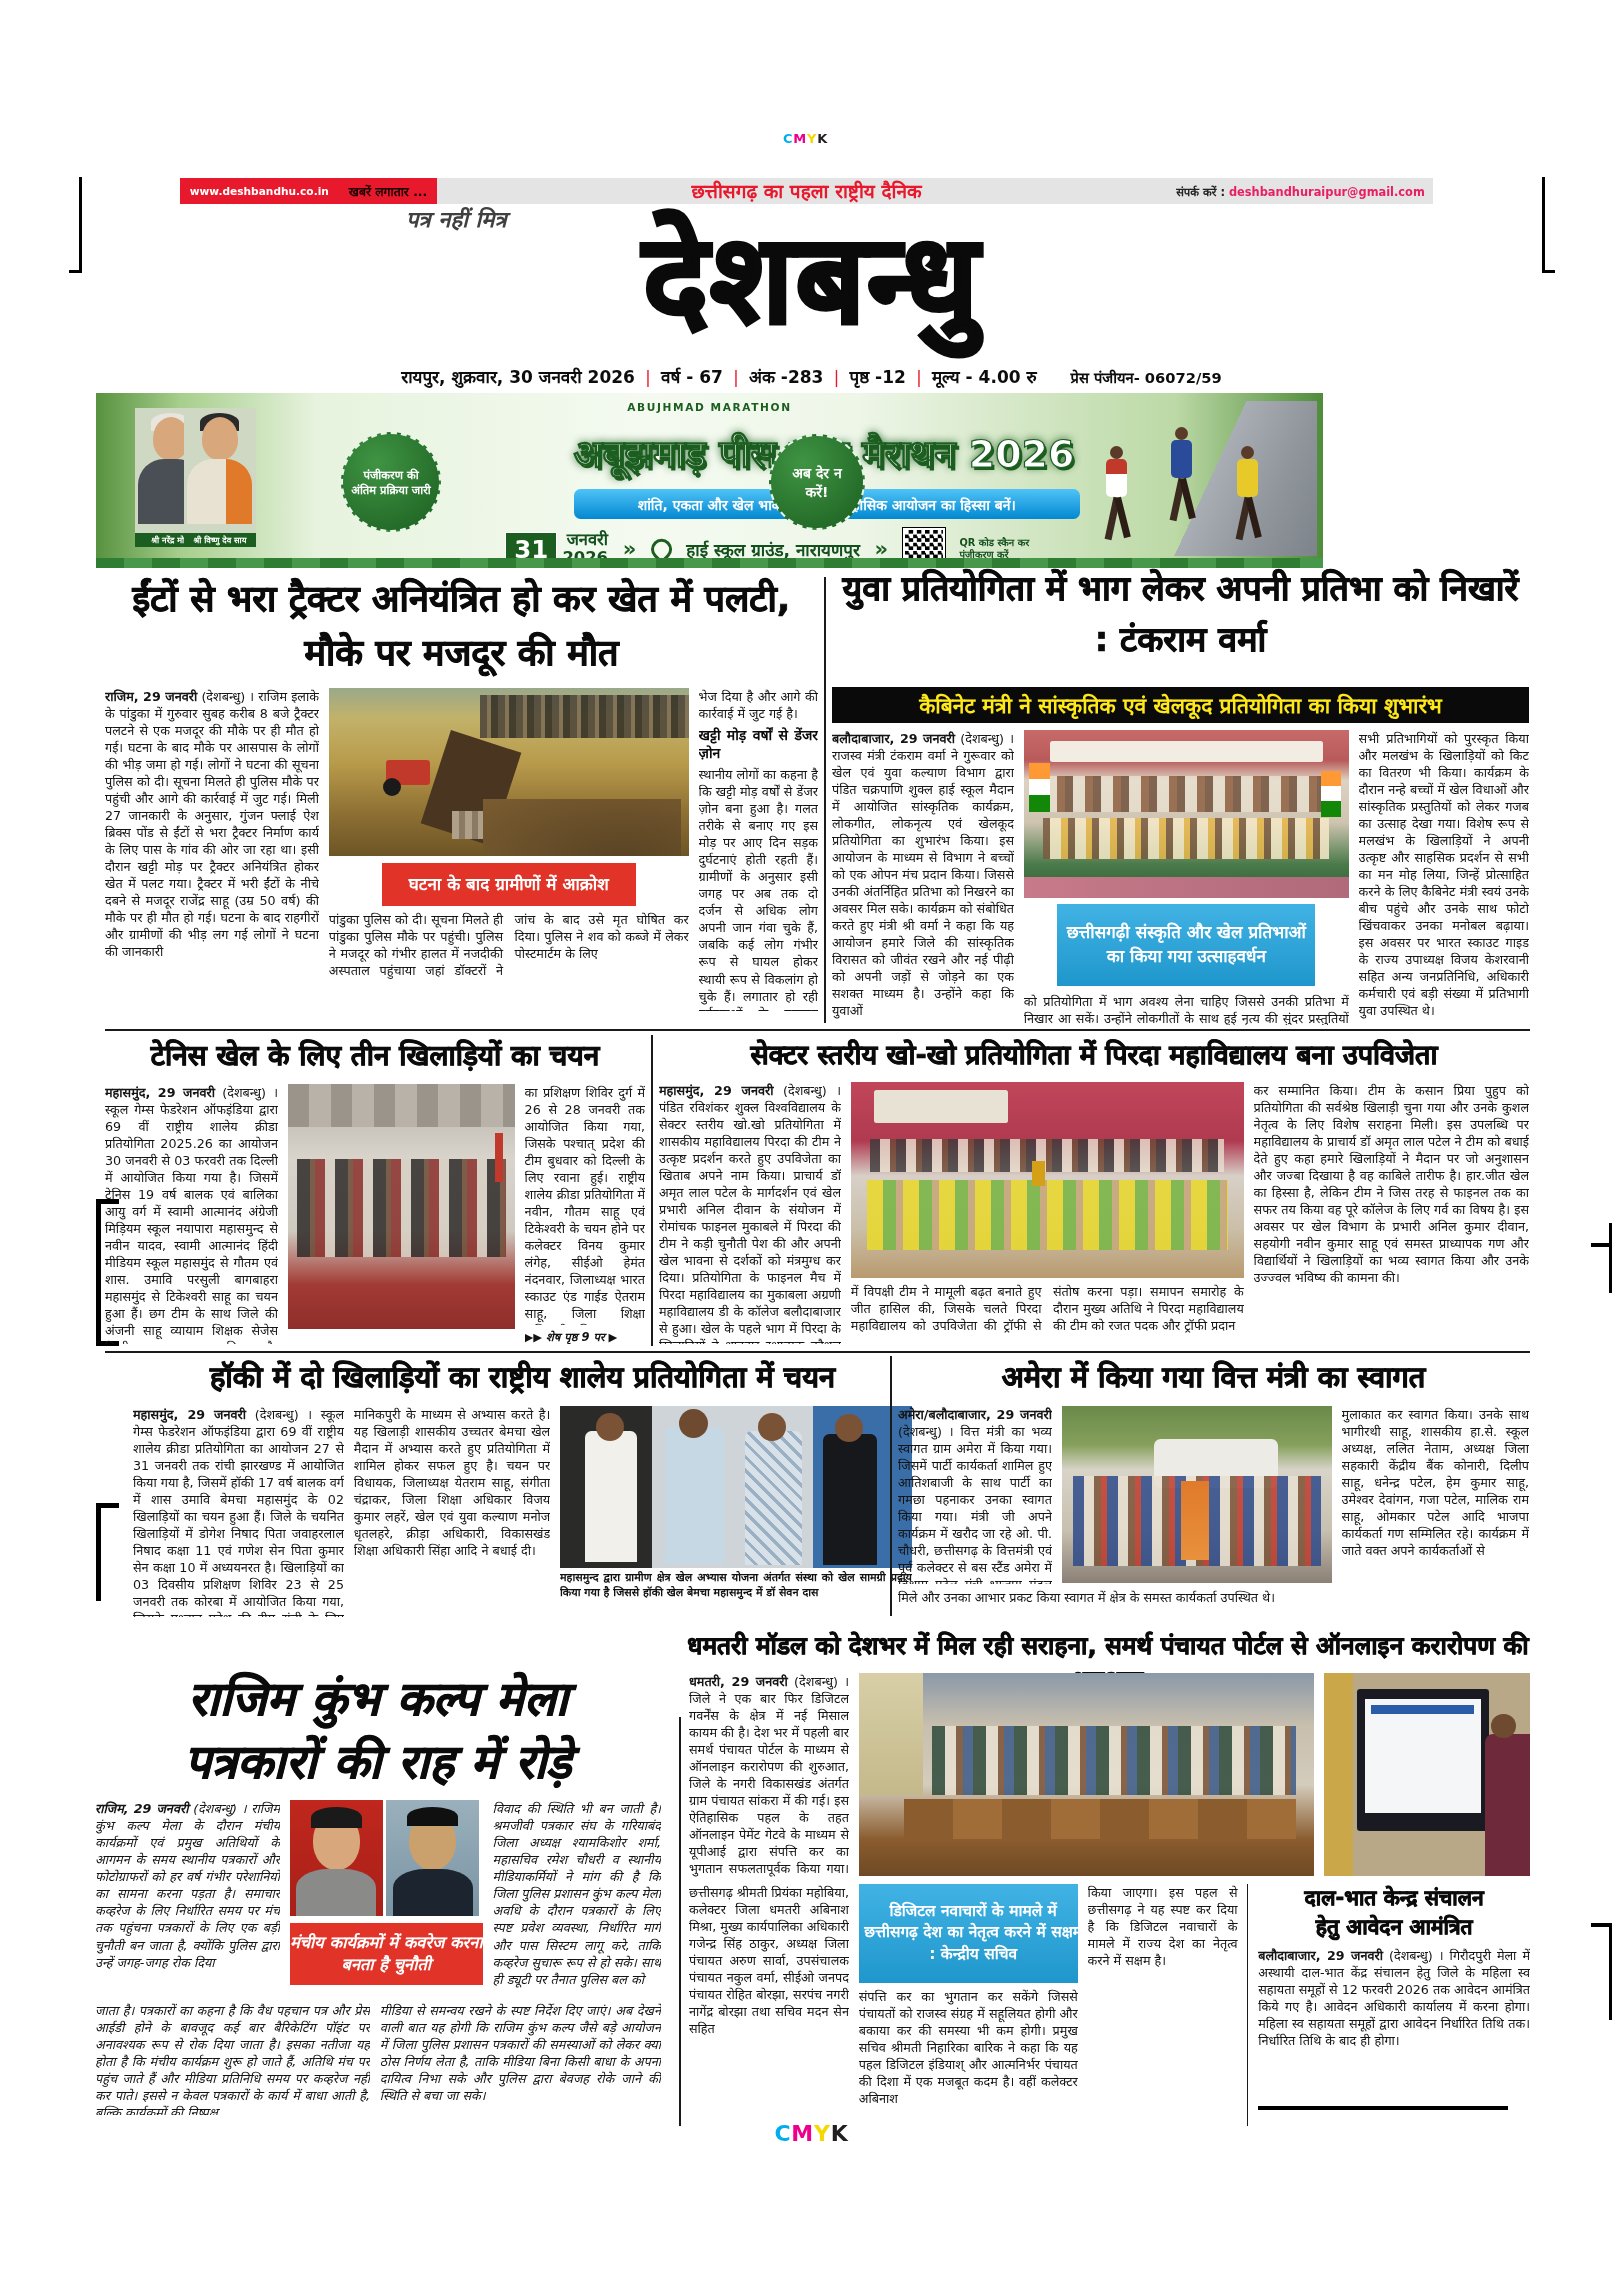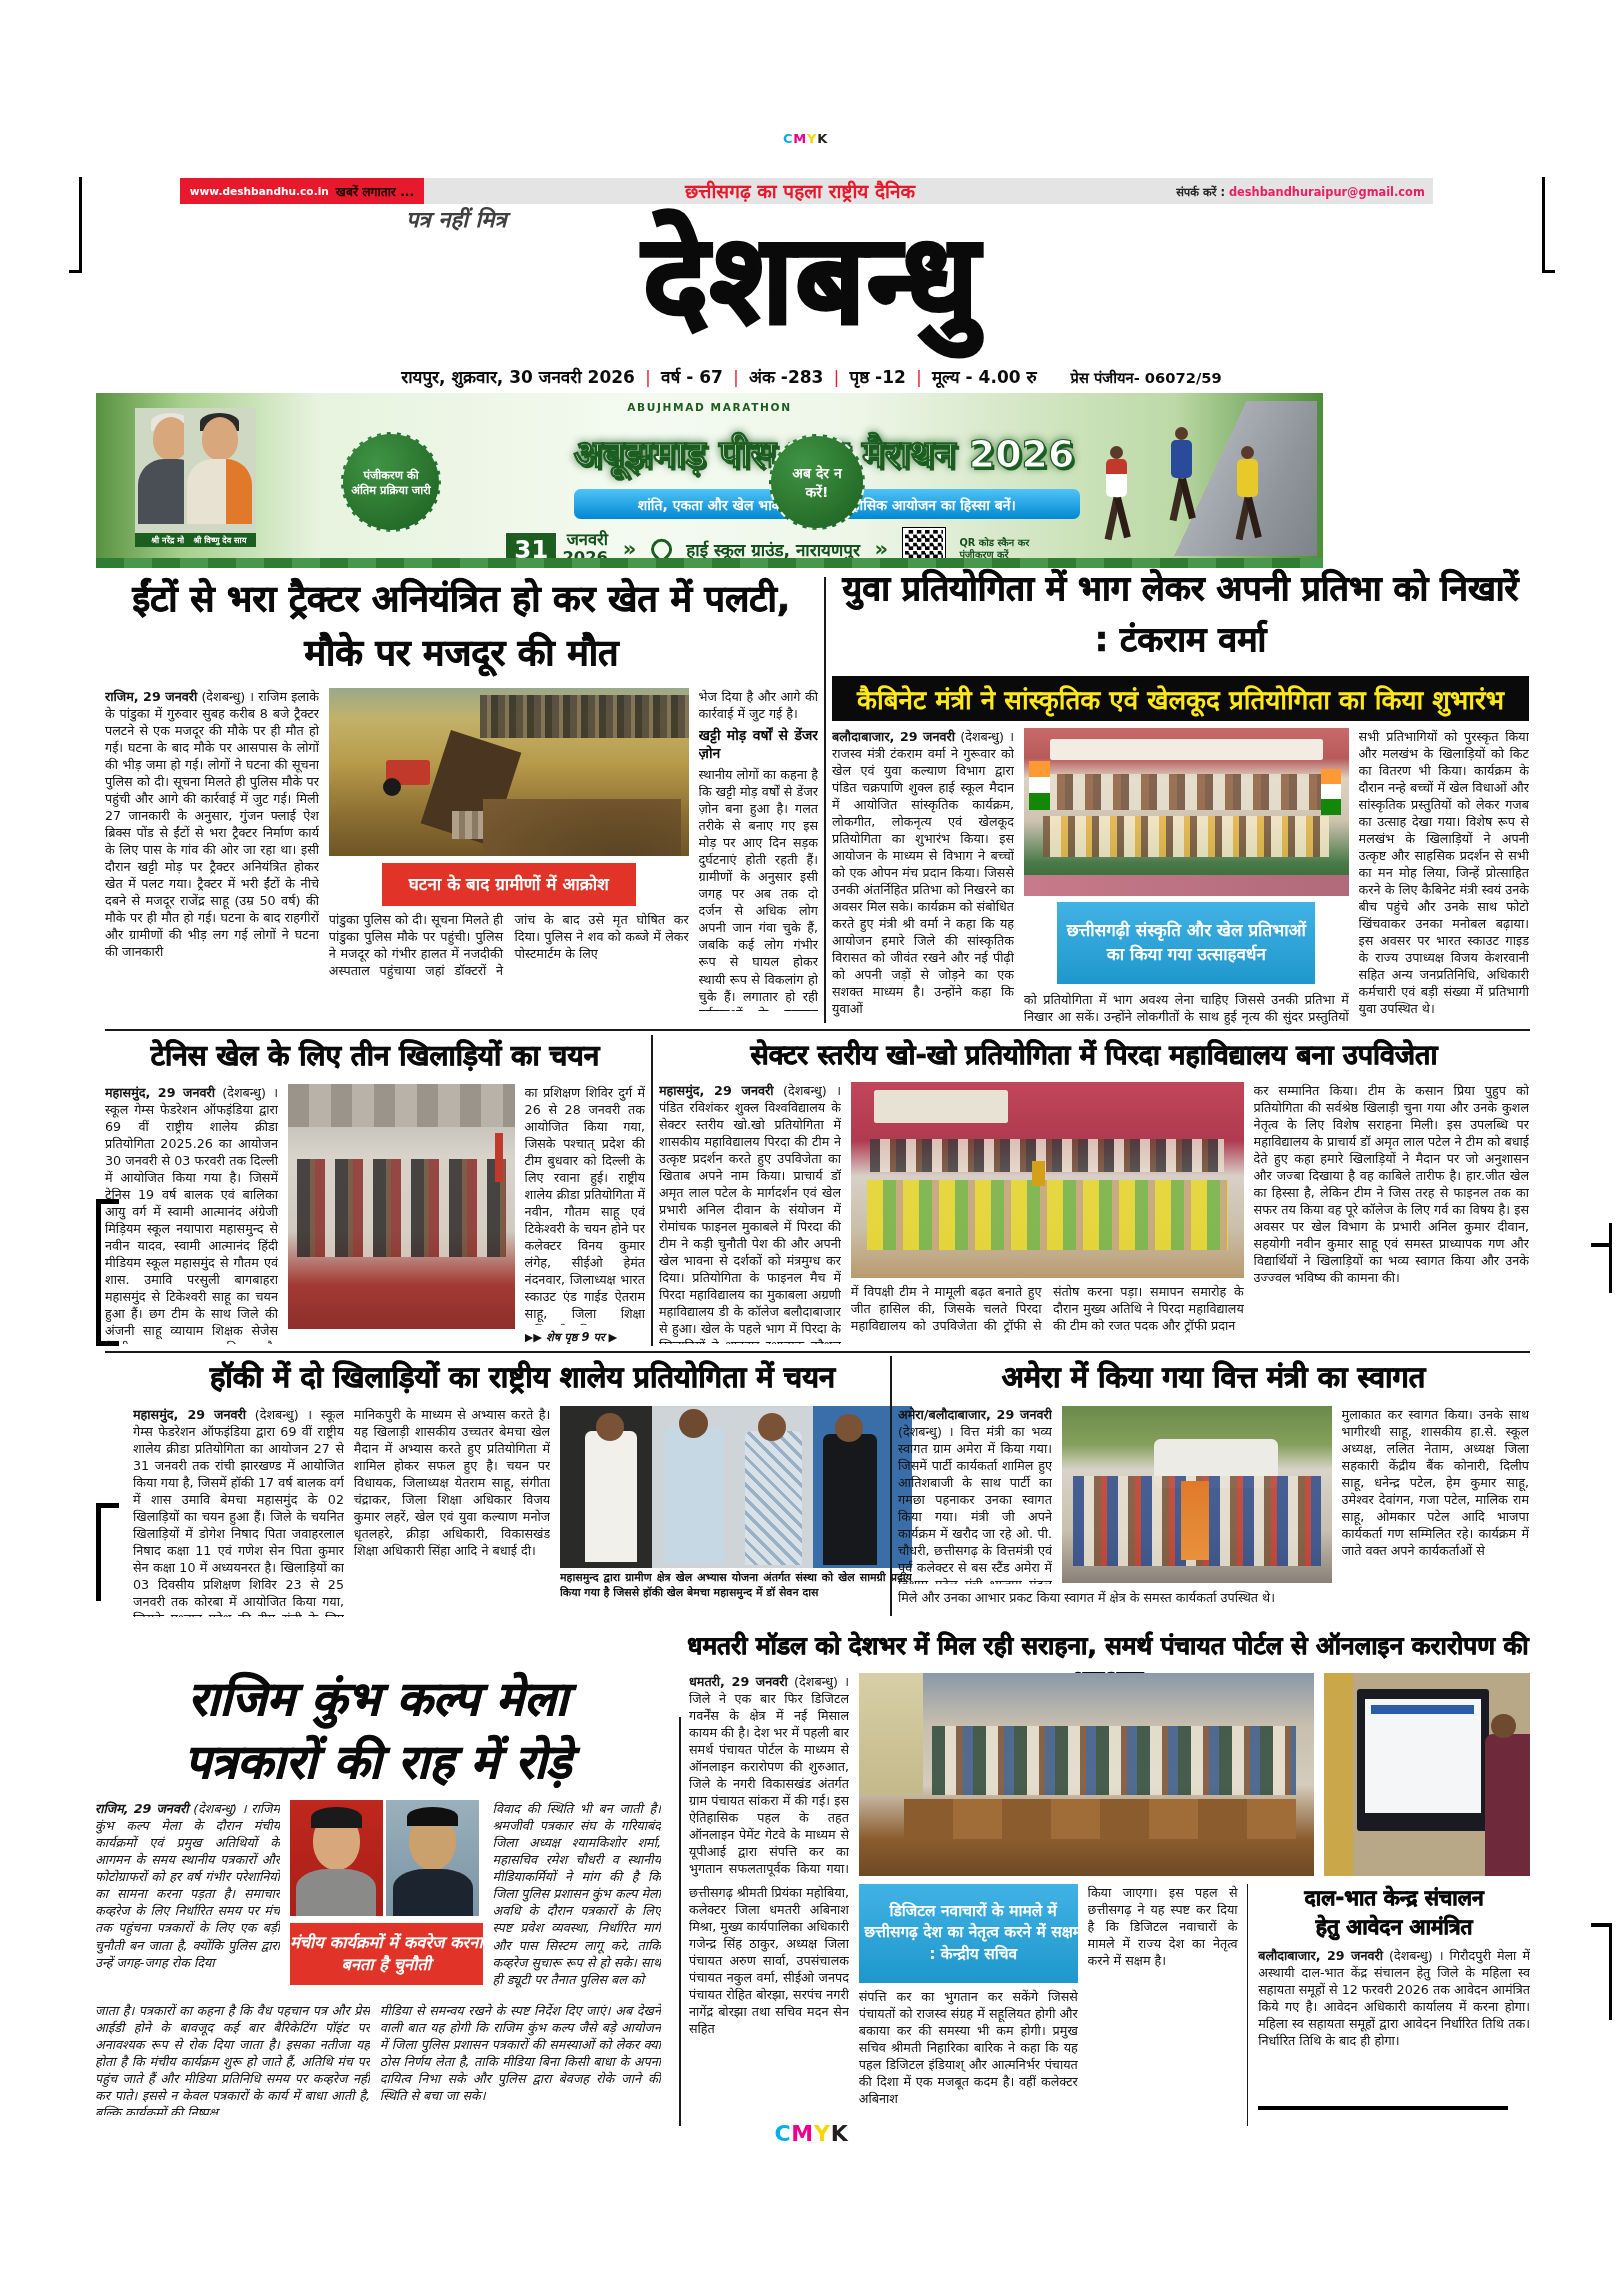--- a/index.html
+++ b/index.html
@@ -2,21 +2,21 @@
 <html style="font-size:13px"><head>
 <meta charset="utf-8">
 <style>
   html,body{margin:0;padding:0;background:#9a9a9a;}
   .sheet{position:relative;width:1623px;height:2295px;background:#ffffff;
          font-family:"DejaVu Sans",sans-serif;color:#111;overflow:hidden;}
   .abs{position:absolute;}
   
   .topbar{position:absolute;left:180px;top:178px;width:1253px;height:26px;background:#e4e4e4;
           display:flex;align-items:center;}
-  .topbar .redbox{background:#e8192c;height:26px;display:flex;align-items:center;gap:7px;padding:0 9.8px;flex:0 0 auto;}
+  .topbar .redbox{background:#e8192c;height:26px;display:flex;align-items:center;gap:20px;padding:0 9.8px;flex:0 0 auto;}
   .topbar .url{color:#fff;font-size:10.6px;font-weight:600;}
   .topbar .tick{color:#1a0000;font-size:12.3px;font-weight:800;}
   .topbar .center{flex:1;text-align:center;color:#e8192c;font-size:19px;font-weight:800;}
   .topbar .right{flex:0 0 auto;padding-right:8.2px;font-size:11.4px;font-weight:700;color:#222;}
   .topbar .right .mail{color:#e91e63;font-weight:700;}
   .cmyk{font-weight:800;letter-spacing:0.8px;}
   .cmyk .c{color:#00aeef}.cmyk .m{color:#ec008c}.cmyk .y{color:#f5d800}.cmyk .k{color:#231f20}
   
   .slogan{position:absolute;left:406px;top:203px;font-size:22px;font-weight:800;font-style:italic;color:#404040;}
   .logo{position:absolute;left:0;top:209px;width:100%;text-align:center;font-size:123px;line-height:1.15;
@@ -210,21 +210,21 @@
         <span>स्थानीय लोगों का कहना है कि खट्टी मोड़ वर्षों से डेंजर ज़ोन बना हुआ है। गलत तरीके से बनाए गए इस मोड़ पर आए दिन सड़क दुर्घटनाएं होती रहती हैं। ग्रामीणों के अनुसार इसी जगह पर अब तक दो दर्जन से अधिक लोग अपनी जान गंवा चुके हैं, जबकि कई लोग गंभीर रूप से घायल होकर स्थायी रूप से विकलांग हो चुके हैं।</span>
         <span>लगातार हो रही दुर्घटनाओं के बावजूद संबंधित विभाग और जनप्रतिनिधियों की उदासीनता लगातार बनी हुई है। स्थानीय जनता लंबे समय से इस मोड़ पर सुधार कार्य, संकेतक, स्पीड ब्रेकर और सुरक्षा उपाय की मांग कर रही है, लेकिन अब तक कोई ठोस कदम नहीं उठाया गया है।</span>
       </div>
     </div>
   </div>
 
   <div class="vrule" style="left:824px;top:577px;height:446px;"></div>
 
   <div class="story" style="left:832px;top:563px;width:697px;height:462px;">
     <div class="hl" style="font-size:34px;">युवा प्रतियोगिता में भाग लेकर अपनी प्रतिभा को निखारें : टंकराम वर्मा</div>
-    <div class="kicker" style="height:45px;margin-top:11px;font-size:26px;">कैबिनेट मंत्री ने सांस्कृतिक एवं खेलकूद प्रतियोगिता का किया शुभारंभ</div>
+    <div class="kicker" style="height:36px;margin-top:22px;font-size:21px;">कैबिनेट मंत्री ने सांस्कृतिक एवं खेलकूद प्रतियोगिता का किया शुभारंभ</div>
     <div class="cols" style="margin-top:6.5px;height:301px;">
       <div class="col bt" style="width:182px;">
         <b>बलौदाबाजार, 29 जनवरी</b>
         <span>(देशबन्धु) । राजस्व मंत्री टंकराम वर्मा ने गुरूवार को खेल एवं युवा कल्याण विभाग द्वारा पंडित चक्रपाणि शुक्ल हाई स्कूल मैदान में आयोजित सांस्कृतिक कार्यक्रम, लोकगीत, लोकनृत्य एवं खेलकूद प्रतियोगिता का शुभारंभ किया। इस आयोजन के माध्यम से विभाग ने बच्चों को एक ओपन मंच प्रदान किया। जिससे उनकी अंतर्निहित प्रतिभा को निखरने का अवसर मिल सके। कार्यक्रम को संबोधित करते हुए मंत्री श्री वर्मा ने कहा कि यह आयोजन हमारे जिले की सांस्कृतिक विरासत को जीवंत रखने और नई पीढ़ी को अपनी जड़ों से जोड़ने का एक सशक्त माध्यम है। उन्होंने कहा कि युवाओं</span>
       </div>
       <div class="col" style="width:325px;">
         <div class="ph" style="width:325px;height:168px;background:linear-gradient(180deg,#c96a6a 0%,#b85a5a 18%,#ddd2c2 30%,#cfc4b0 55%,#4a7a4a 80%,#2f5d33 100%);">
           <div style="left:8%;top:11.4px;width:84%;height:21px;background:#f2ece2;border-radius:2.5px;"></div>
           <div style="left:4%;top:46px;width:92%;height:36px;background:repeating-linear-gradient(90deg,#6a4a34 0 8.2px,#e8e0d0 8.2px 19.6px,#8a5a3a 19.6px 28px);opacity:.8;"></div>
           <div style="left:6%;top:88px;width:88%;height:41px;background:repeating-linear-gradient(90deg,#7a5a3e 0 7.4px,#f5e9c8 7.4px 18px,#e8b84a 18px 24.5px);opacity:.85;"></div>

